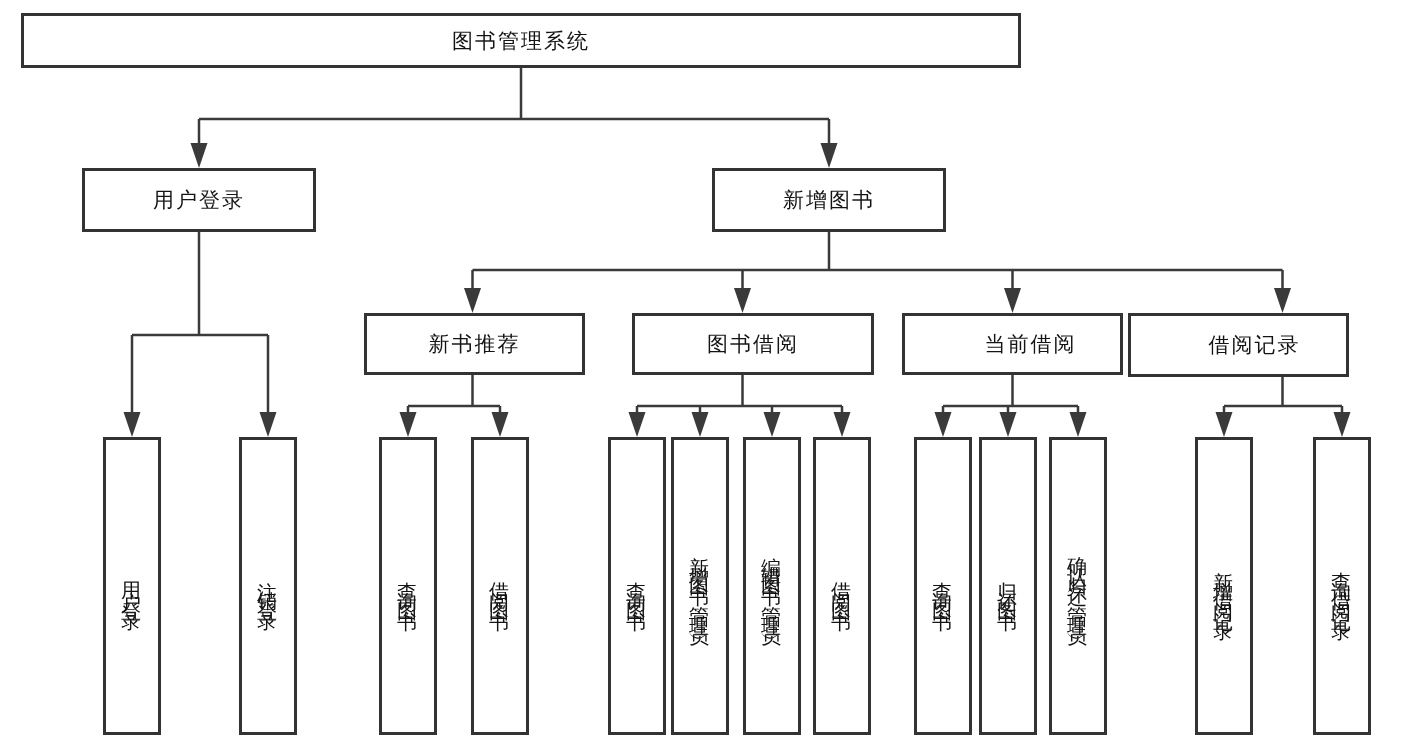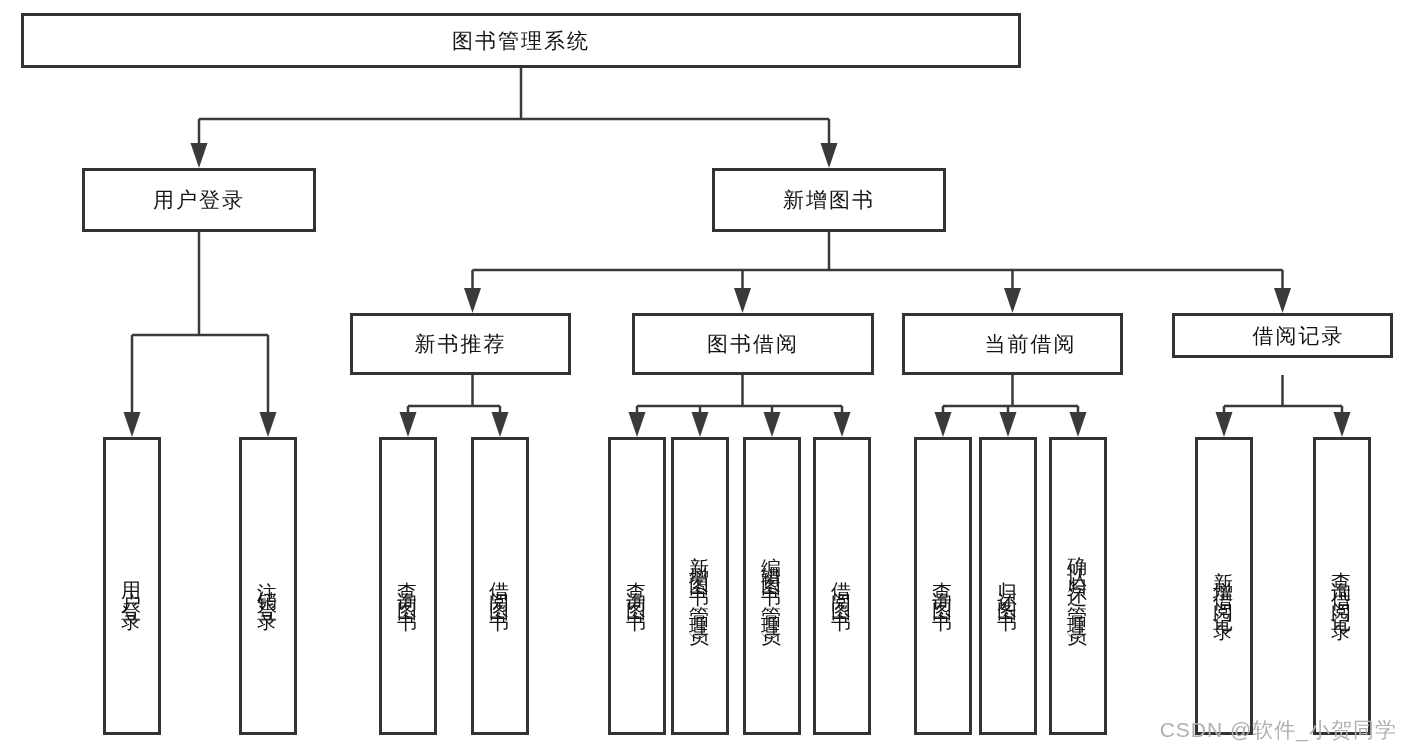--- a/index.html
+++ b/index.html
@@ -103,30 +103,30 @@
     <span>图书管理系统</span>
   </div>
 
   <div class="node h-node" style="left:82px;top:168px;width:234px;height:64px;">
     <span>用户登录</span>
   </div>
   <div class="node h-node" style="left:712px;top:168px;width:234px;height:64px;">
     <span>新增图书</span>
   </div>
 
-  <div class="node h-node" style="left:350px;top:313px;width:221px;height:62px;">
+  <div class="node h-node" style="left:364px;top:313px;width:221px;height:62px;">
     <span>新书推荐</span>
   </div>
   <div class="node h-node" style="left:632px;top:313px;width:242px;height:62px;">
     <span>图书借阅</span>
   </div>
   <div class="node h-node" style="left:902px;top:313px;width:221px;height:62px;padding-left:36px;">
     <span>当前借阅</span>
   </div>
-  <div class="node h-node" style="left:1172px;top:313px;width:221px;height:45px;padding-left:32px;">
+  <div class="node h-node" style="left:1128px;top:313px;width:221px;height:64px;padding-left:32px;">
     <span>借阅记录</span>
   </div>
 
   <div class="node v-node" style="left:103px;top:437px;width:58px;height:298px;">
     <span>用户登录</span>
   </div>
   <div class="node v-node" style="left:239px;top:437px;width:58px;height:298px;">
     <span>注销登录</span>
   </div>
 
@@ -160,15 +160,14 @@
     <span>确认归还（管理员）</span>
   </div>
 
   <div class="node v-node" style="left:1195px;top:437px;width:58px;height:298px;">
     <span>新增借阅记录</span>
   </div>
   <div class="node v-node" style="left:1313px;top:437px;width:58px;height:298px;">
     <span>查询借阅记录</span>
   </div>
 
-  <div class="watermark">CSDN @软件_小贺同学</div>
 
 </div>
 
 </body></html>

